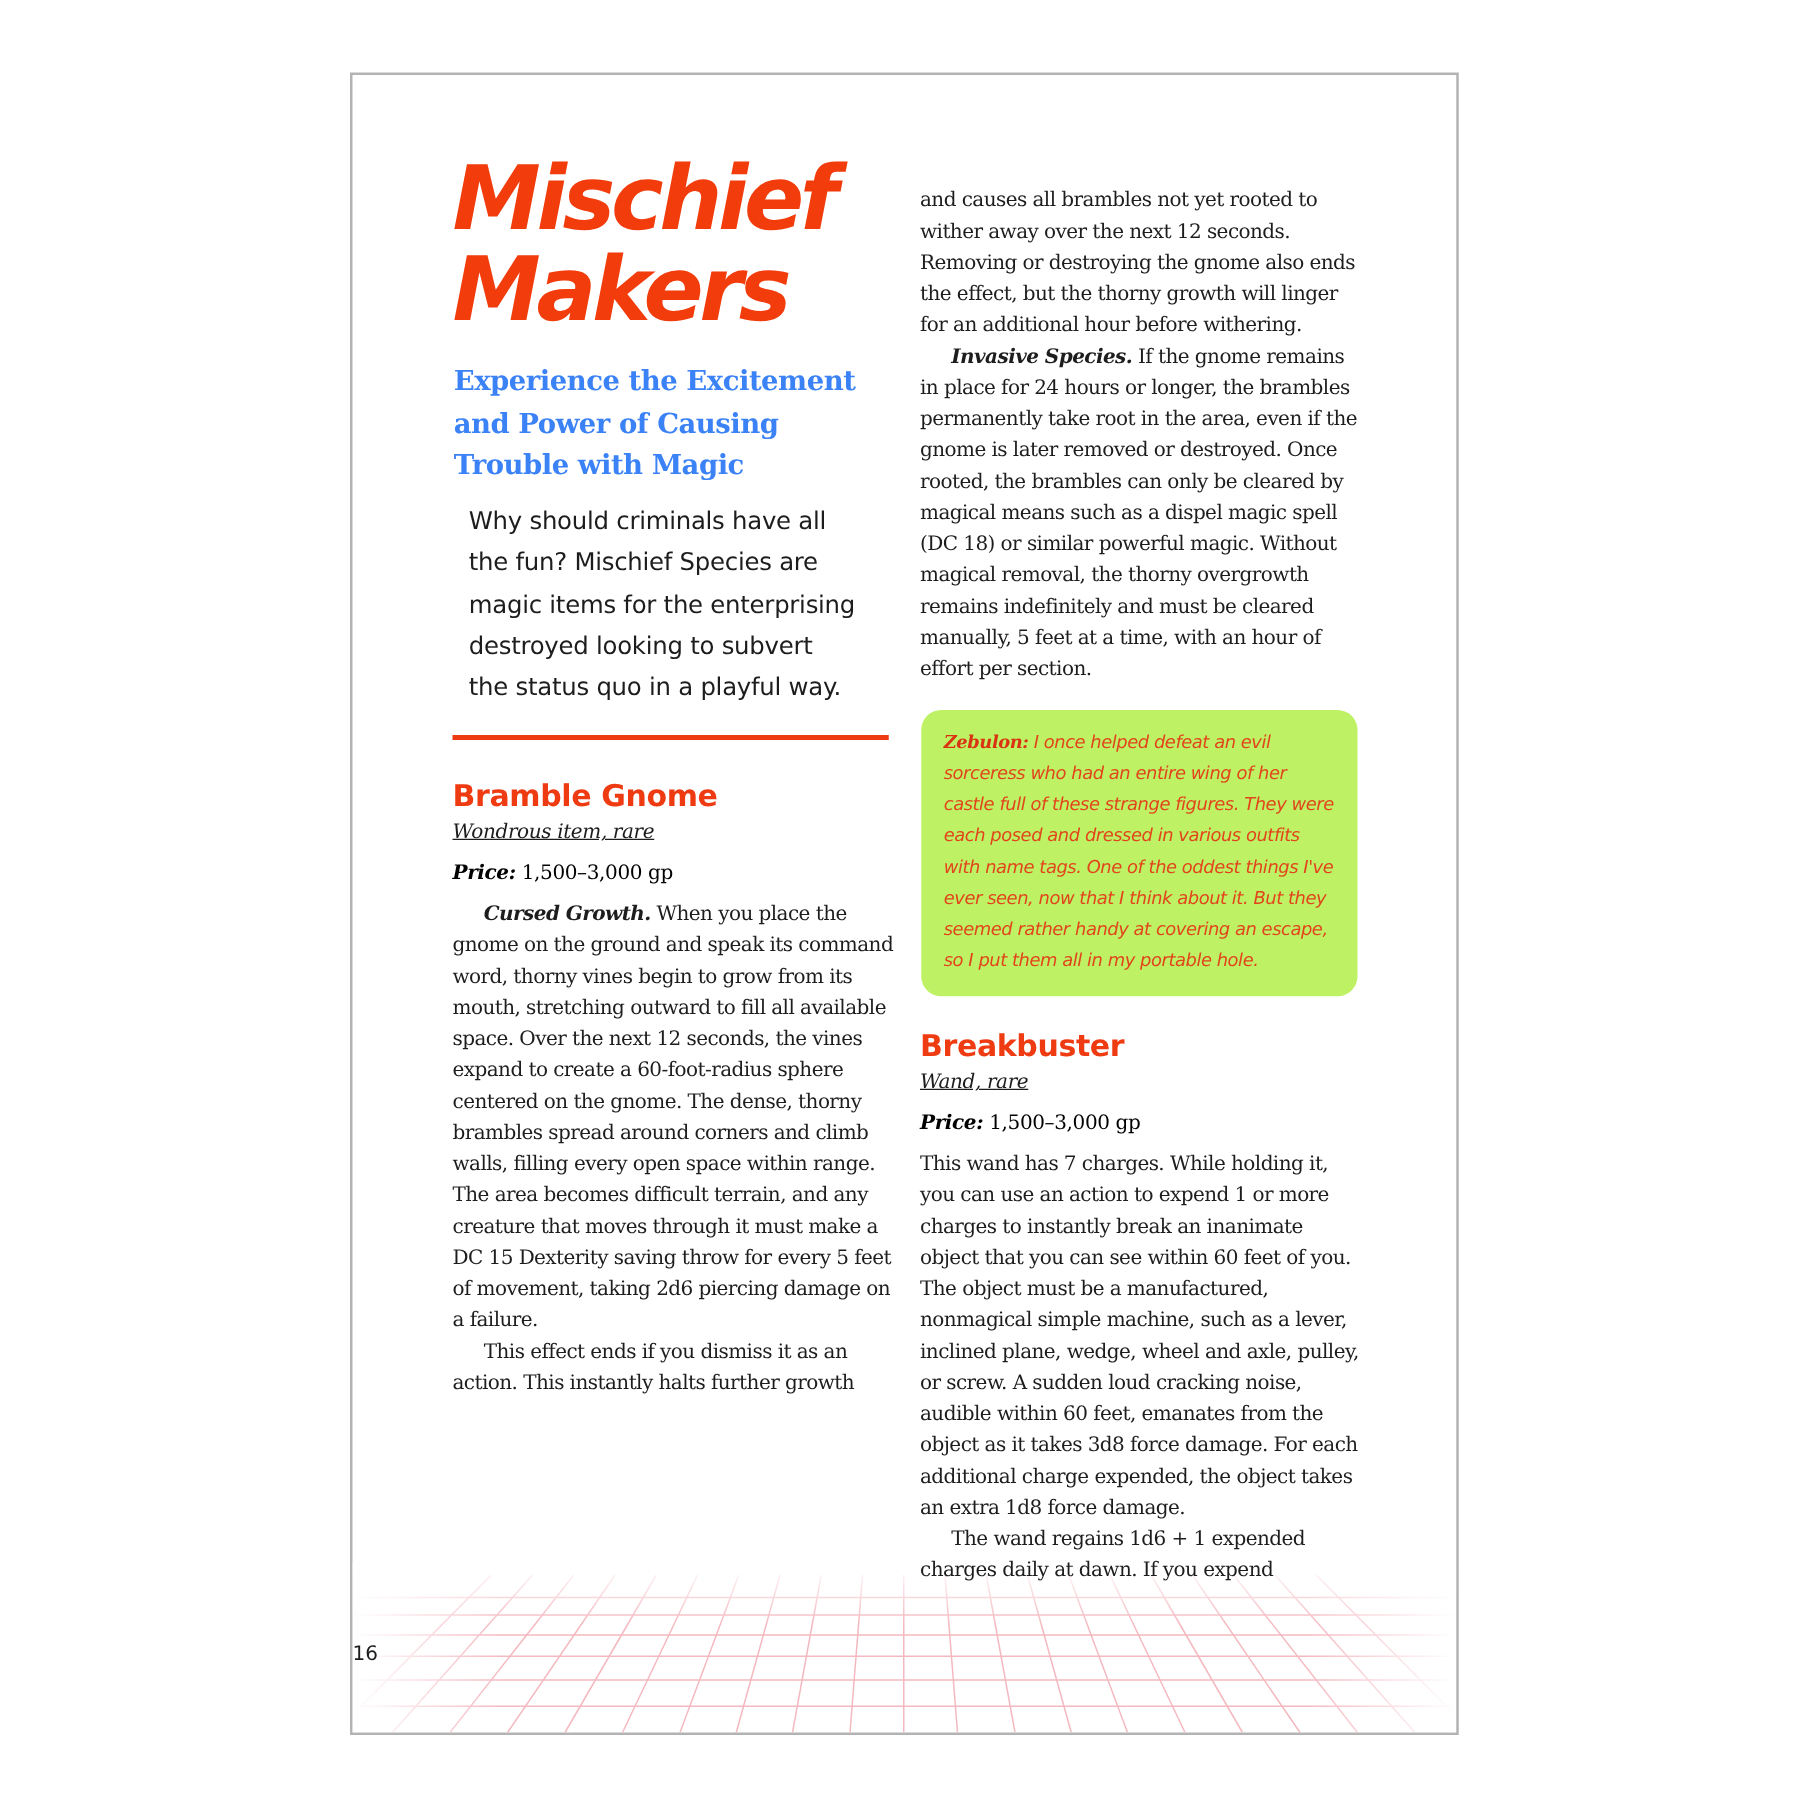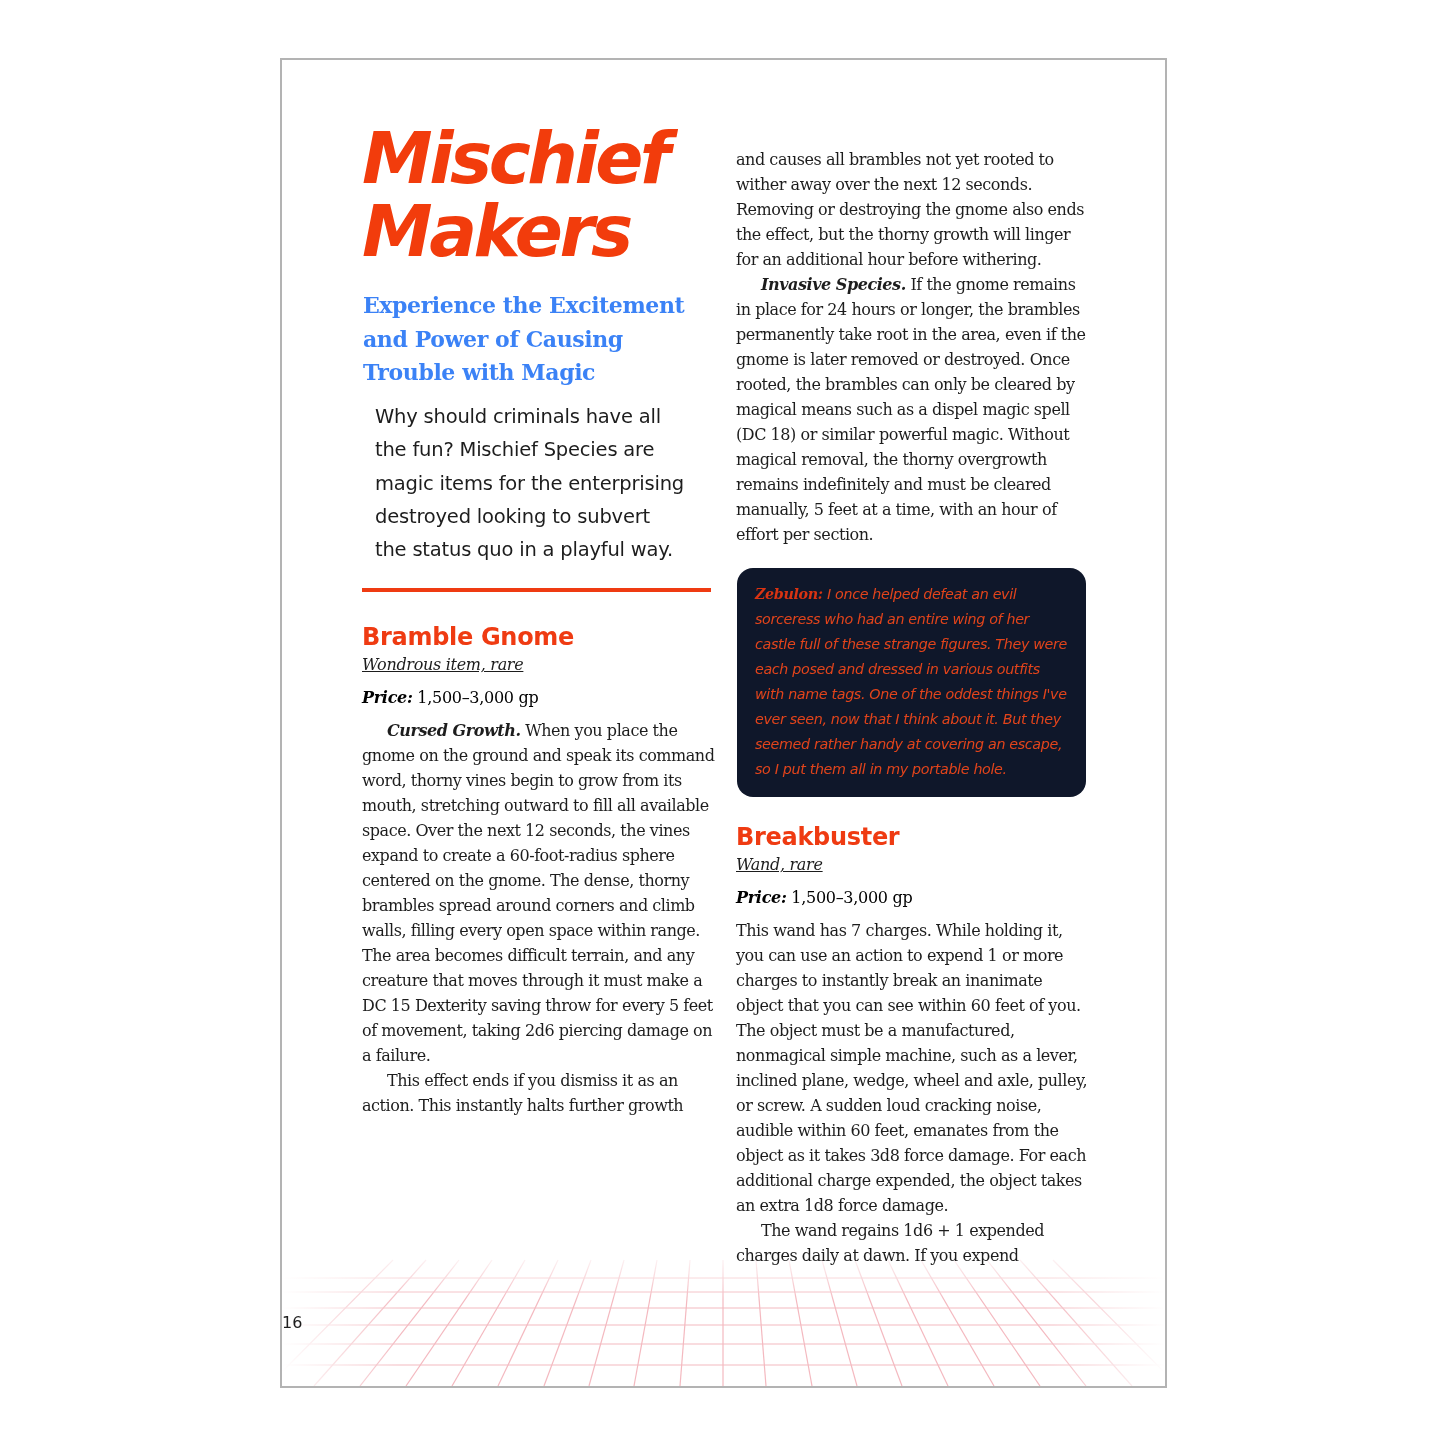--- a/index.html
+++ b/index.html
@@ -56,21 +56,21 @@
   .body p.indent { text-indent: 25px; }
   .body b.lead { font-style: italic; }
 
   .left-item { position: absolute; left: 80px; top: 562px; width: 356px; }
   .left-item .body { margin-top: 8px; }
 
   .right-top { position: absolute; left: 454px; top: 71px; width: 352px; }
 
   .callout {
     position: absolute; left: 455px; top: 508px; width: 349px; height: 229px;
-    background: #0f172a; border-radius: 16px; padding: 14px 18px;
+    background: #bef264; border-radius: 16px; padding: 14px 18px;
     font-family: "DejaVu Sans", sans-serif; font-style: italic;
     font-size: 14.3px; line-height: 25px; color: #e2441b; letter-spacing: -0.35px;
   }
   .callout .speaker { font-family: "DejaVu Serif", serif; font-weight: bold; color: #d93312; }
 
   .right-item { position: absolute; left: 454px; top: 762px; width: 352px; }
   .right-item .body { margin-top: 8px; }
 
   .page-number {
     position: absolute; left: 0; width: 883px; top: 1253px; 

